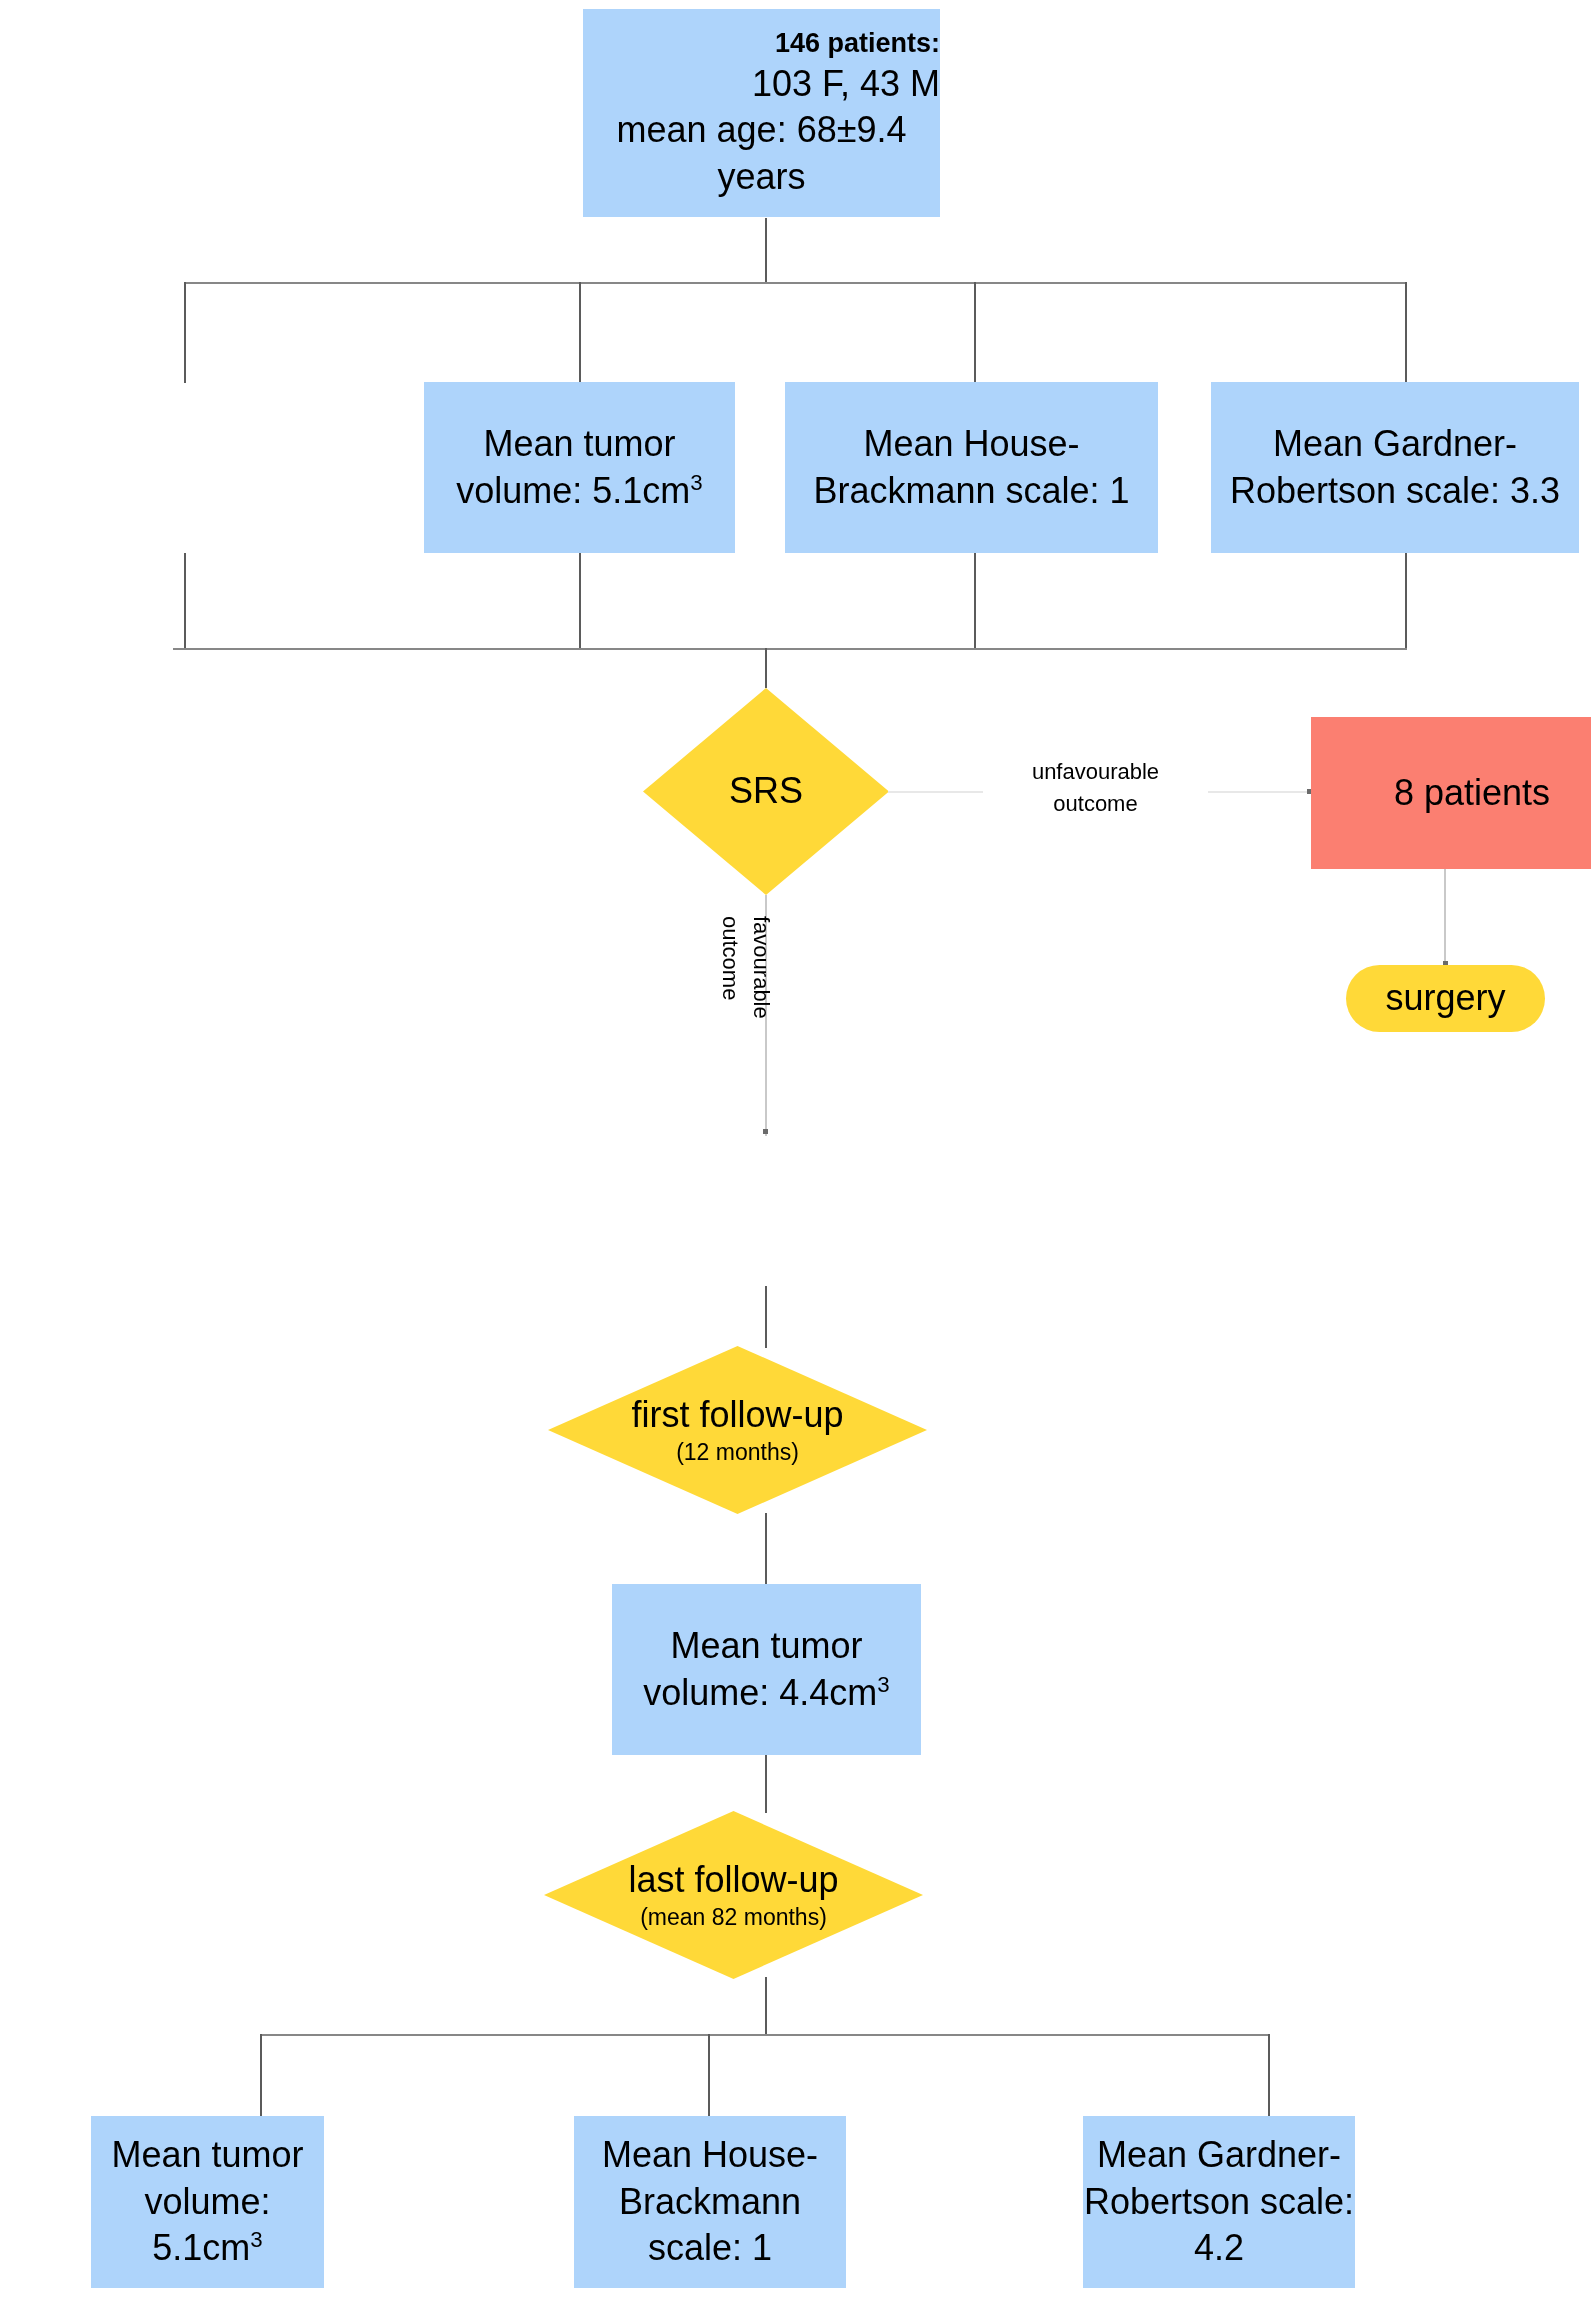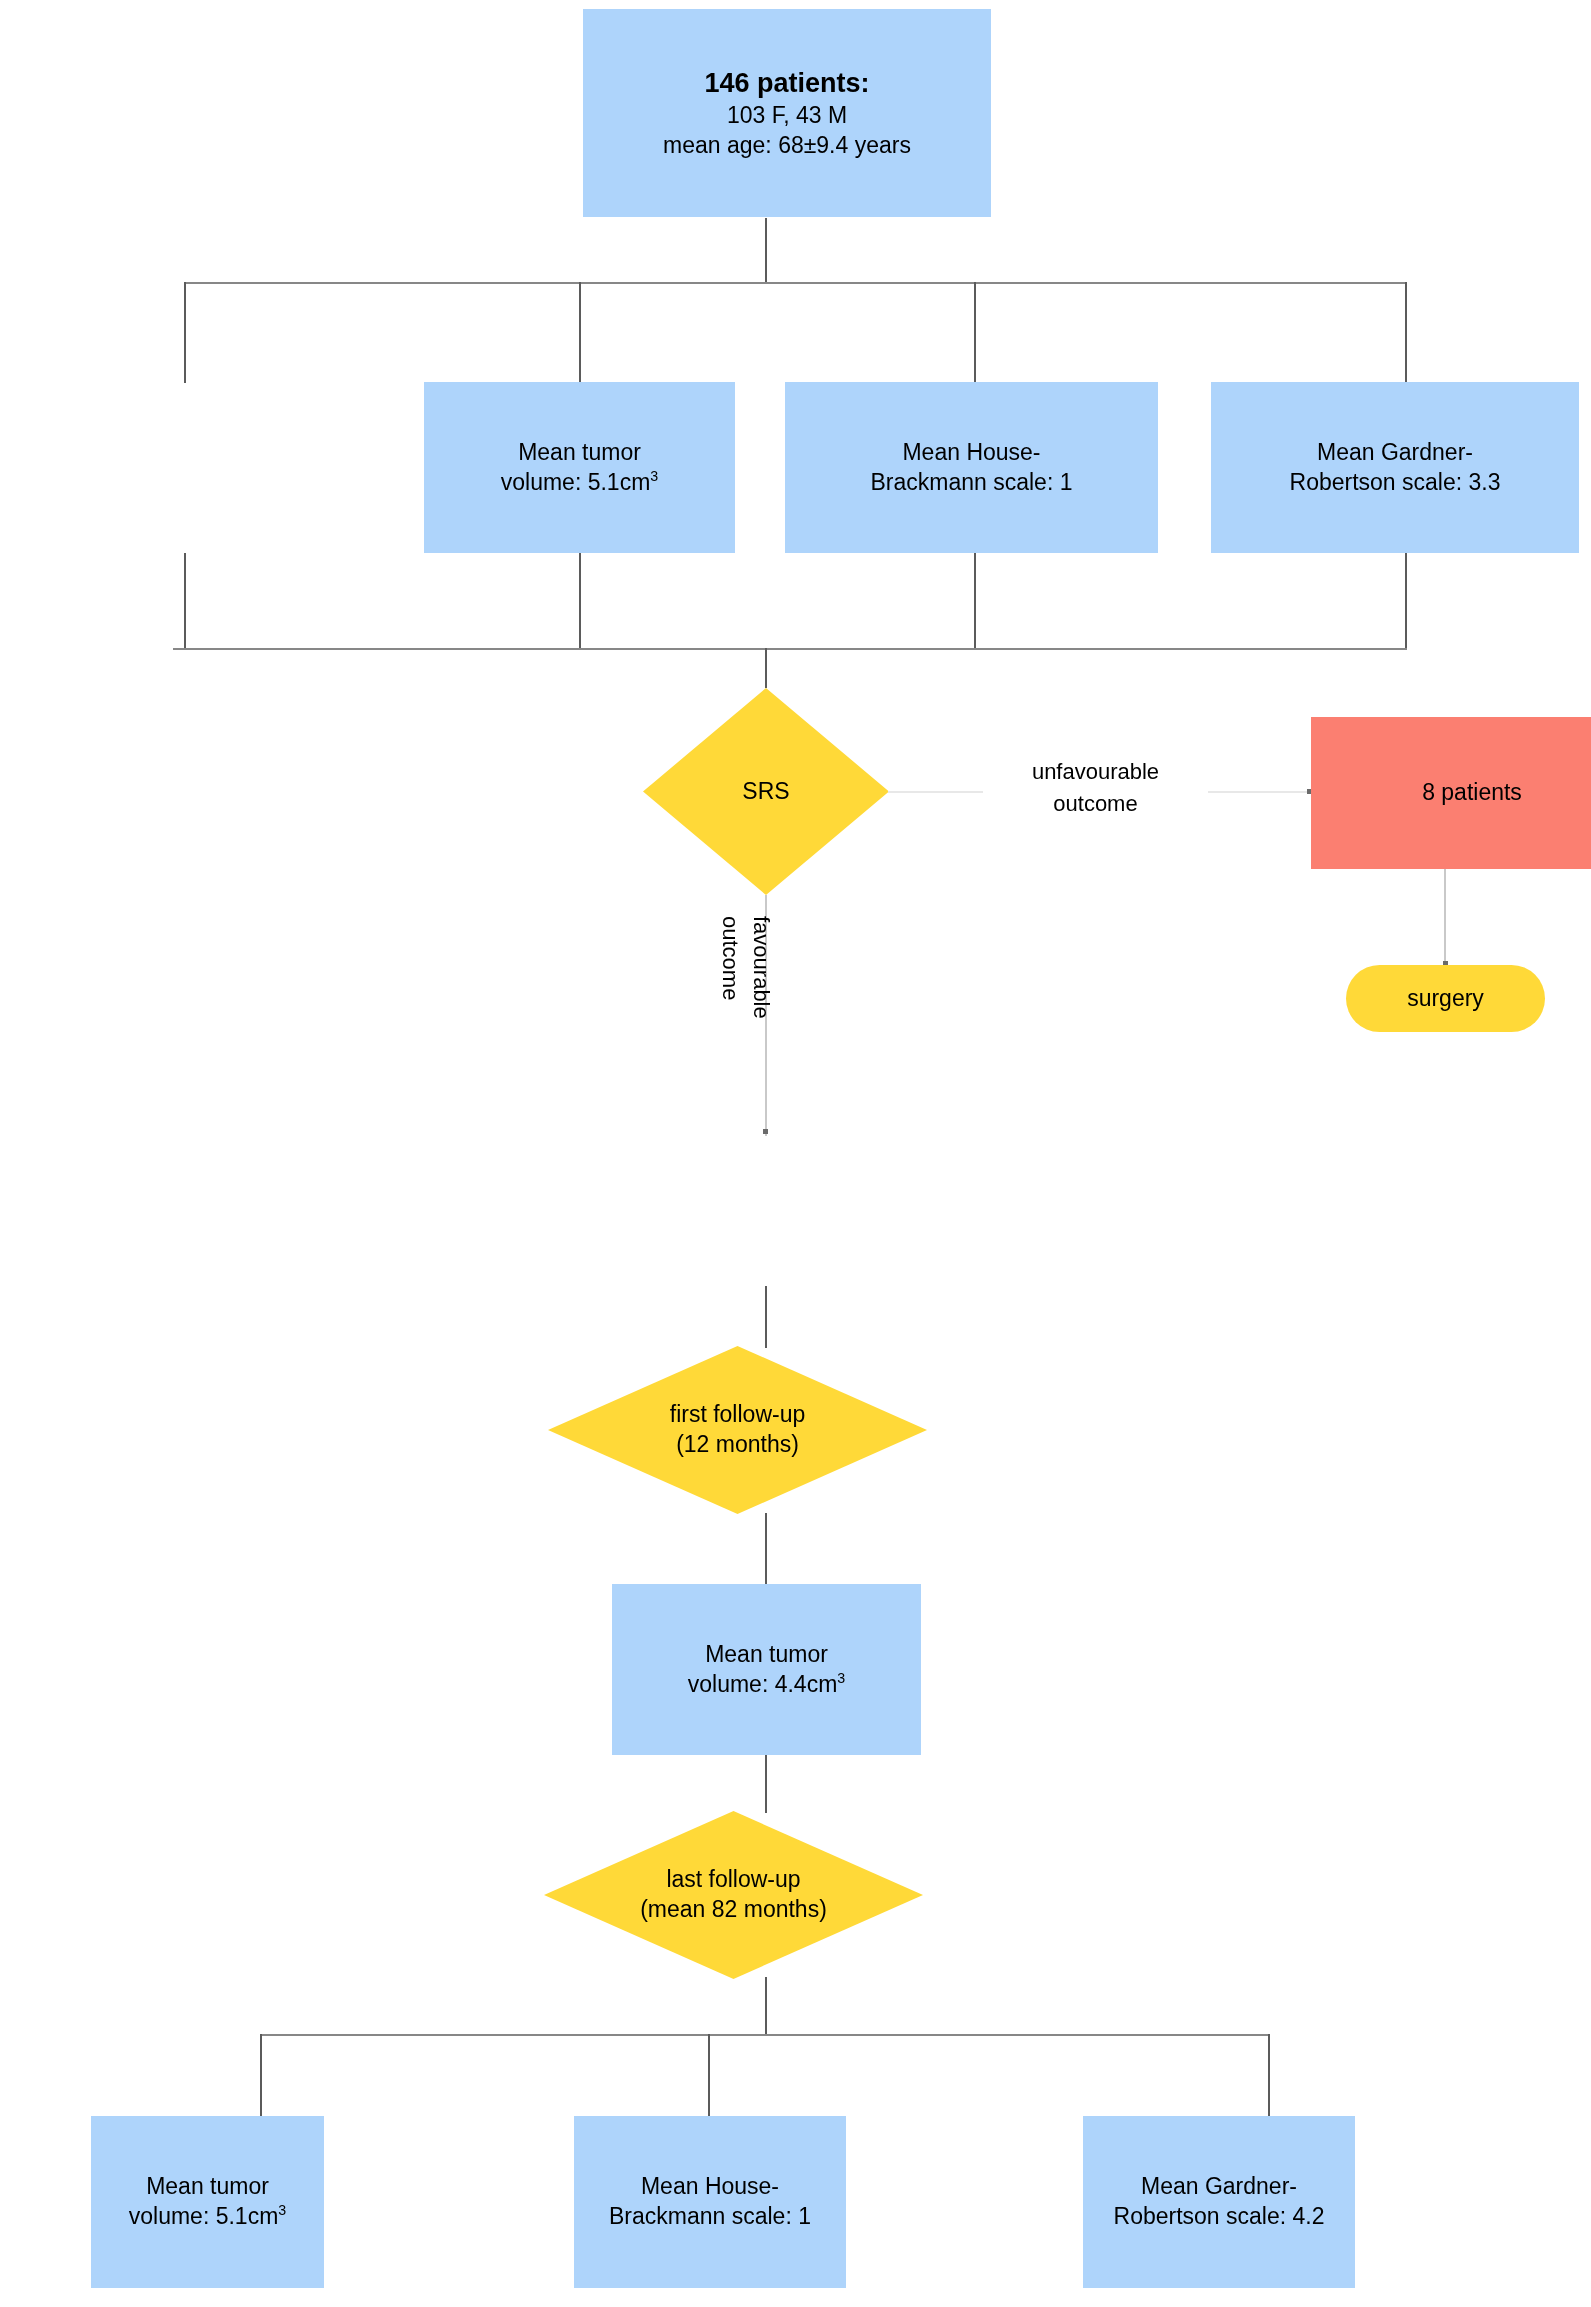--- a/index.html
+++ b/index.html
@@ -70,21 +70,21 @@
     position: absolute;
     background: #ffd938;
     clip-path: polygon(50% 0%, 100% 50%, 50% 100%, 0% 50%);
     display: flex;
     flex-direction: column;
     align-items: center;
     justify-content: center;
     text-align: center;
     line-height: 1.30;
   }
-  .t-main   { font-size: 23px; }
+  .t-main   { font-size: 36px; }
   .t-bold   { font-size: 27px; font-weight: bold; }
   .t-small  { font-size: 23px; }
   sup { font-size: 0.62em; vertical-align: super; line-height: 0; }
 
   .edge-label {
     position: absolute;
     text-align: center;
     color: #000;
     font-size: 22px;
     line-height: 1.45;
@@ -100,21 +100,21 @@
     white-space: nowrap;
     transform-origin: 0 0;
     transform: rotate(90deg);
   }
 </style>
 </head>
 <body>
 
 <div id="canvas">
 
-  <div class="node box-blue" style="left:583px; top:9.3px; width:408px; height:208px;">
+  <div class="node box-blue" style="left:583px; top:9.3px; width:357px; height:208px;align-items:flex-end;">
     <div class="t-bold">146 patients:</div>
     <div class="t-main">103 F, 43 M</div>
     <div class="t-main">mean age: 68±9.4 years</div>
   </div>
 
   <div class="conn-v" style="left:765px; top:218px; height:66px;"></div>
 
   <div class="conn-h" style="left:184px; top:282px; width:1223px;"></div>
 
   <div class="conn-v" style="left:184px; top:282px; height:101px;"></div>

